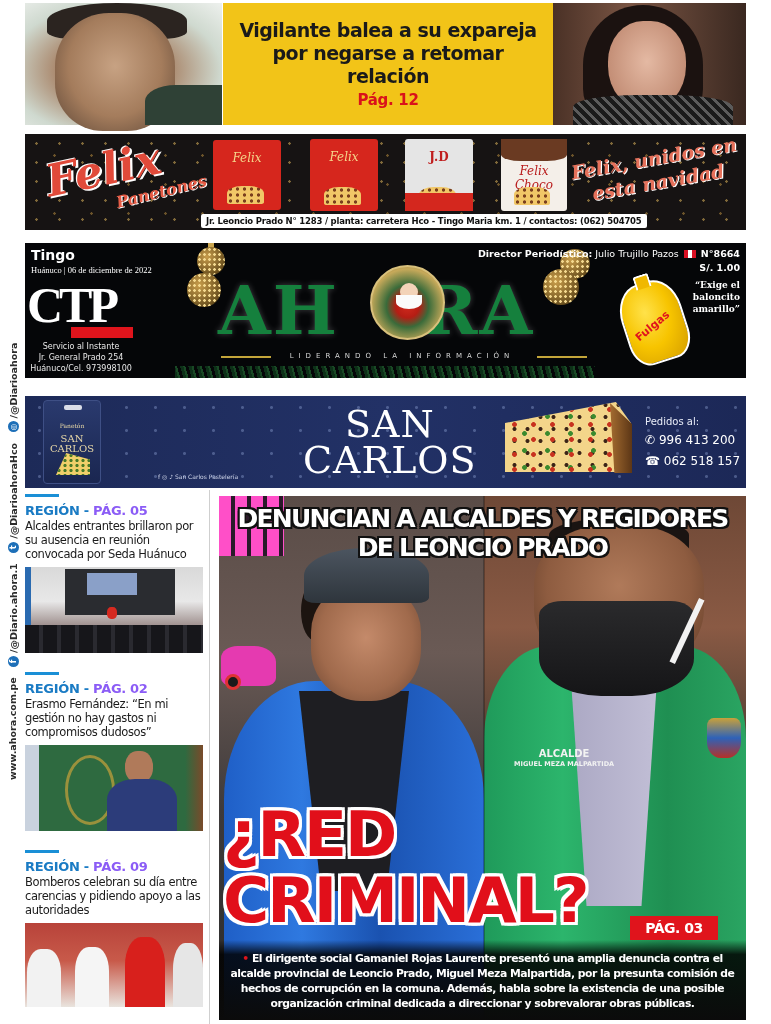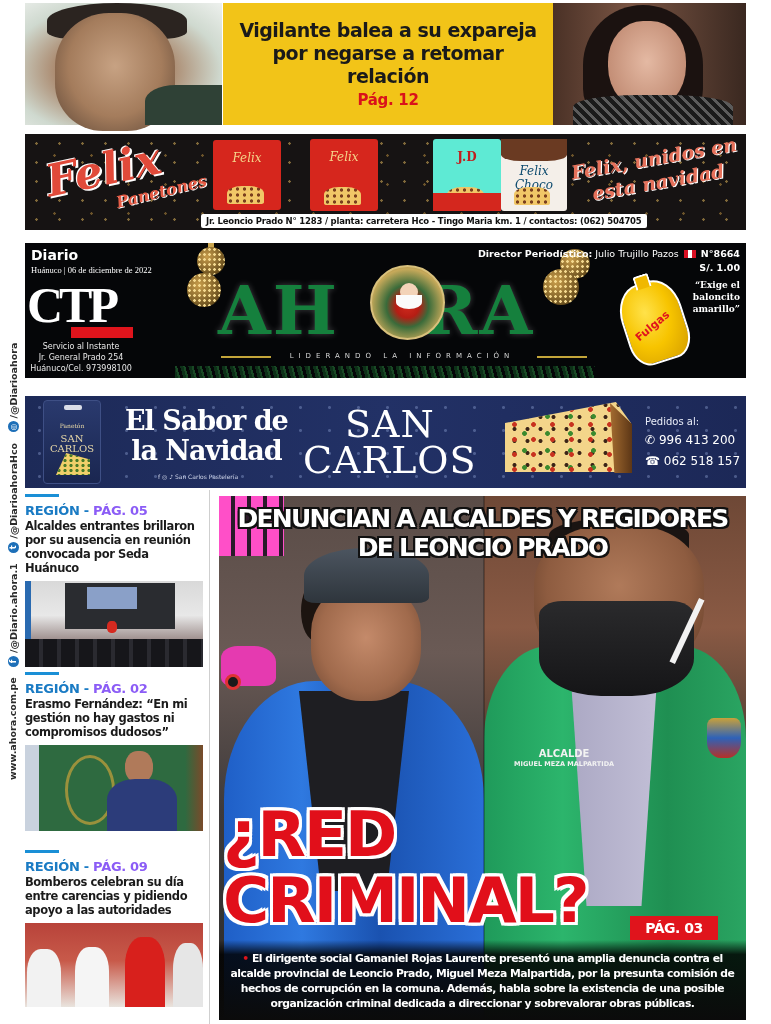--- a/index.html
+++ b/index.html
@@ -56,26 +56,26 @@
       left: 90px; top: 48px; font-family: "DejaVu Serif", serif; font-style: italic; font-weight: bold;
       font-size: 16px; color: #e65b45; transform: rotate(-14deg); text-shadow: 1px 1px 0 #fff;
     }
     .product { background: #d6261d; border-radius: 3px; }
     .product .inner { position: absolute; left: 10%; top: 15%; width: 80%; height: 60%;
       font-family: "DejaVu Serif", serif; font-style: italic; color: #f5d48a; font-size: 12px; text-align: center; }
     .product .cake { position: absolute; left: 20%; bottom: 8%; width: 55%; height: 26%; background: #f1c767; border-radius: 40% 40% 10% 10%;
       background-image: radial-gradient(circle, #7a3f1e 1.3px, transparent 2px); background-size: 7px 6px; background-color: #f1c767; }
     .p1 { left: 188px; top: 6px; width: 68px; height: 70px; }
     .p2 { left: 285px; top: 5px; width: 68px; height: 72px; }
-    .p3 { left: 380px; top: 5px; width: 68px; height: 72px; background: #5eead4; margin-left: 28px; }
+    .p3 { left: 380px; top: 5px; width: 68px; height: 72px; background: #e5e5e5; }
     .p3 .band { position: absolute; left: 0; bottom: 0; width: 100%; height: 18px; background: #d4271e; }
     .p3 .inner { color: #c01e1e; font-weight: bold; font-style: normal; }
     .p4 { left: 476px; top: 5px; width: 66px; height: 72px; background: #f4efe9; }
     .p4 .drip { position: absolute; left: 0; top: 0; width: 100%; height: 22px; background: #6a3a22; border-radius: 0 0 30% 30%; }
-    .p4 .inner { color: #0c4a6e; top: 35%; font-style: italic; }
+    .p4 .inner { color: #b91c1c; top: 35%; font-style: italic; }
     .felix-address {
       left: 176px; top: 80px; background: #ffffff; color: #111; font-size: 8.5px; padding: 2px 5px; font-weight: bold;
       font-family: "DejaVu Sans", sans-serif; letter-spacing: -0.2px; border-radius: 2px; white-space: nowrap;
     }
     .felix-slogan {
       left: 540px; top: 12px; width: 182px; font-family: "DejaVu Serif", serif; font-style: italic; font-weight: bold;
       font-size: 19px; line-height: 24px; color: #e5705a; transform: rotate(-10deg); text-align: center;
       text-shadow: 1px 1px 0 #fff;
     }
 
@@ -137,21 +137,21 @@
     .social-text { font-size: 9.5px; font-weight: bold; color: #2b2b2b; font-family: "DejaVu Sans", sans-serif; display: inline-flex; align-items: center; gap: 3px; margin-right: 6px; }
     .social-icon { display: inline-block; width: 11px; height: 11px; border-radius: 50%; background: #1d6fb8; color: #fff; font-size: 8px; line-height: 11px; text-align: center; }
 
     
     .side-article { left: 25px; width: 178px; }
     .side-rule { width: 34px; height: 3px; background: #1a8fd6; }
     .side-section { margin-top: 6px; font-family: "DejaVu Sans", sans-serif; font-weight: bold; font-size: 13px; letter-spacing: -0.3px; }
     .side-section .sec { color: #1a7bc4; }
     .side-section .sep { color: #1a7bc4; }
     .side-section .pg { color: #8b5cf6; }
-    .side-headline { margin-top: 1px; font-family: "DejaVu Sans", sans-serif; font-size: 11.5px; line-height: 14px; color: #1b1b1b; font-weight: bold; letter-spacing: -0.4px; }
+    .side-headline { margin-top: 1px; font-family: "DejaVu Sans", sans-serif; font-size: 11.5px; line-height: 14px; color: #1b1b1b; font-weight: normal; letter-spacing: -0.4px; }
     .side-photo { margin-top: 6px; width: 178px; position: relative; overflow: hidden; }
     .col-divider { left: 209px; top: 490px; width: 1px; height: 534px; background: #cfcfcf; }
 
     
     #main-story { left: 219px; top: 496px; width: 527px; height: 524px; overflow: hidden; background: #3a3a3a; }
     .ms-left-bg { left: 0; top: 0; width: 265px; height: 524px; background: linear-gradient(180deg, #5a4c47 0%, #6a5a55 30%, #3e3a3a 60%, #2a2a2a 100%); }
     .ms-right-bg { left: 265px; top: 0; width: 262px; height: 524px; background: linear-gradient(180deg, #6e4836 0%, #8a5a44 25%, #4c3c32 50%, #2a2a2a 100%); }
     .pink-cloth { left: 0; top: 0; width: 65px; height: 60px; background: repeating-linear-gradient(90deg, #ff4fc8 0 12px, #2a1a2a 12px 16px); }
     .toy-car { left: 2px; top: 150px; width: 55px; height: 40px; background: #e53ab0; border-radius: 30% 40% 20% 20%; }
     .toy-wheel { width: 16px; height: 16px; border-radius: 50%; background: #1a1a1a; border: 3px solid #d33; }
@@ -228,21 +228,21 @@
   <div class="abs product p4">
     <div class="drip"></div>
     <div class="inner">Felix Choco</div>
     <div class="cake"></div>
   </div>
   <div class="abs felix-address">Jr. Leoncio Prado N° 1283 / planta: carretera Hco - Tingo Maria km. 1 / contactos: (062) 504705</div>
   <div class="abs felix-slogan">Felix, unidos en esta navidad</div>
 </section>
 
 <header id="masthead" class="abs">
-  <div class="abs mast-day">Diario</div>
+  <div class="abs mast-day">Tingo</div>
   <div class="abs mast-date">Huánuco |  06 de diciembre de 2022</div>
   <div class="abs ctp-logo">CTP</div>
   <div class="abs ctp-bar"></div>
   <div class="abs ctp-info">
     <div>Servicio al Instante</div>
     <div>Jr. General Prado 254</div>
     <div>Huánuco/Cel. 973998100</div>
   </div>
 
   <div class="abs orn-cap" style="left:183px;top:0"></div>
@@ -280,24 +280,20 @@
 <section id="sancarlos-ad" class="abs">
   <div class="abs snow"></div>
   <div class="abs sc-bag">
     <div class="abs sc-bag-top"></div>
     <div class="abs sc-bag-brand">
       <div style="font-size:6px;margin-bottom:3px">Panetón</div>
       <div>SAN</div>
       <div>CARLOS</div>
     </div>
     <div class="abs sc-bag-cake"></div>
-  </div>
-  <div class="abs sc-headline">
-    <div>El Sabor de</div>
-    <div>la Navidad</div>
   </div>
   <div class="abs sc-social">f ◎ ♪  San Carlos Pastelería</div>
   <div class="abs sc-brand">
     <div>SAN</div>
     <div>CARLOS</div>
   </div>
   <div class="abs sc-paneton"></div>
   <div class="abs sc-crust"></div>
   <div class="abs sc-orders">Pedidos al:</div>
   <div class="abs sc-phone" style="top:37px">

